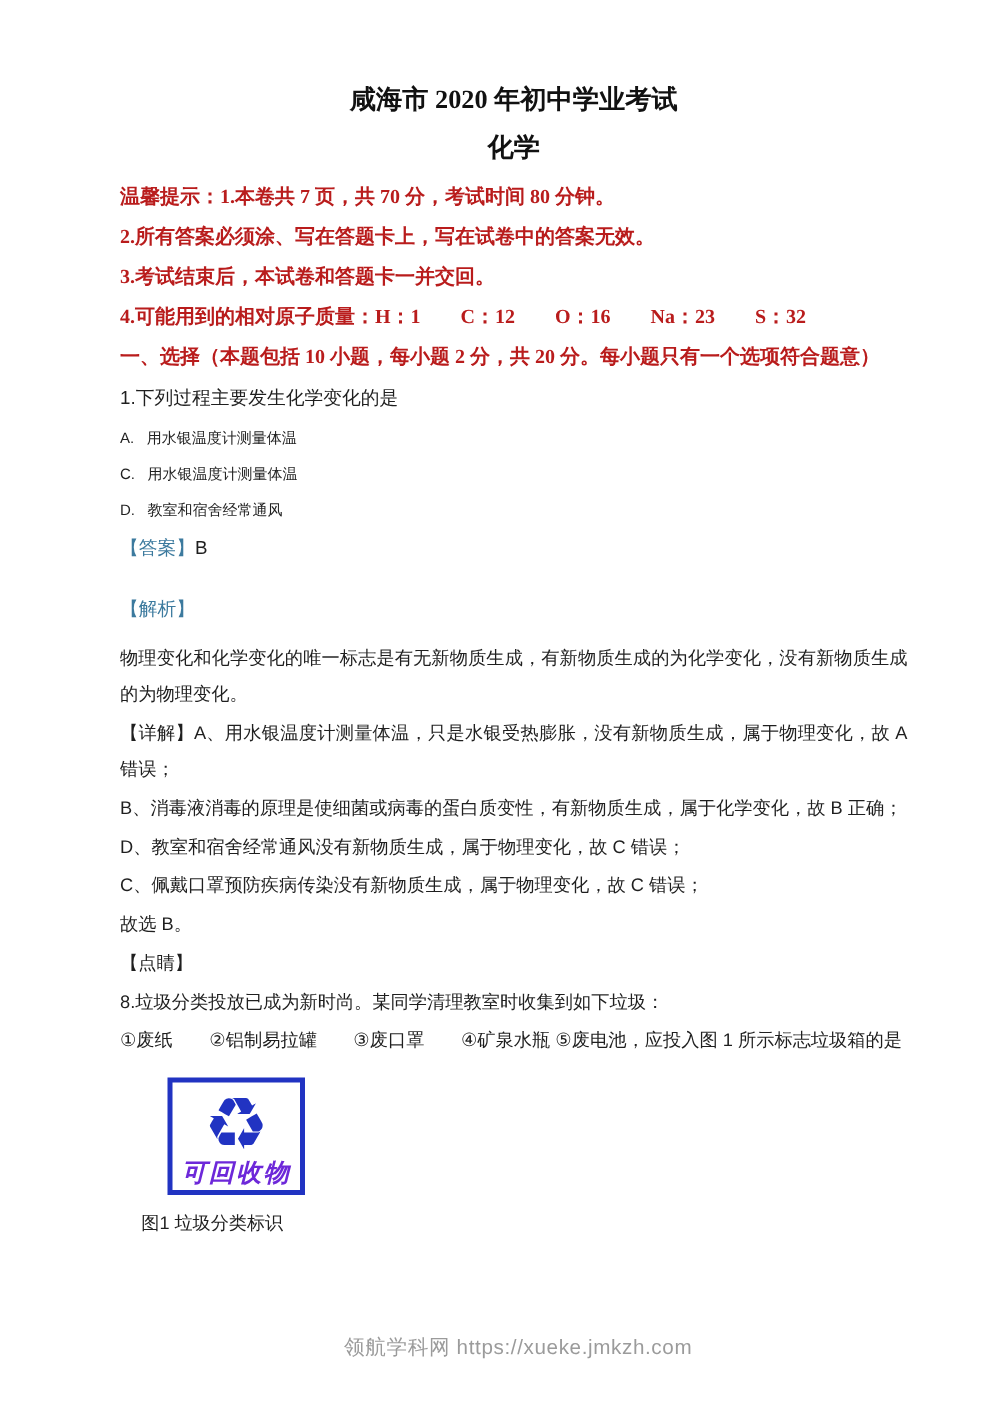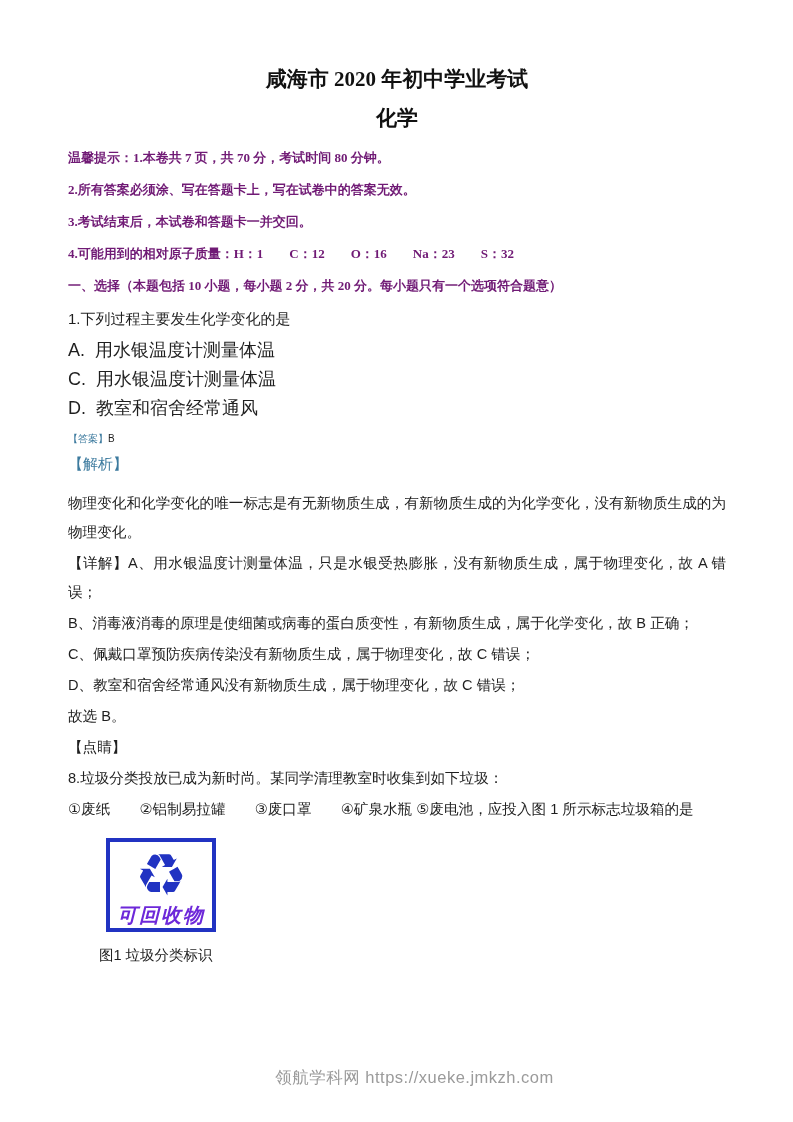--- a/index.html
+++ b/index.html
@@ -5,49 +5,49 @@
   html, body { margin: 0; padding: 0; background: #ffffff; }
   .doc {
     position: relative;
     width: 793px;
     height: 1122px;
     background: #ffffff;
     overflow: hidden;
     color: #1f1f1f;
     font-family: "Liberation Sans", "DejaVu Sans", sans-serif;
   }
-  .content { padding: 66px 67px 0 68px; }
+  .content { padding: 66px 67px 0 96px; }
 
   
   .title, .subject {
     font-family: "Liberation Serif", "DejaVu Serif", serif;
     font-weight: bold;
     font-size: 21px;
     line-height: 27px;
     text-align: center;
     margin: 0;
     color: #111;
   }
   .subject { margin-top: 12px; }
   .notices { margin-top: 15px; }
   .notice {
     font-family: "Liberation Serif", "DejaVu Serif", serif;
     font-weight: bold;
-    font-size: 13px;
+    font-size: 16px;
     line-height: 21px;
     margin: 0 0 11px 0;
-    color: #701a75;
+    color: #b91c1c;
   }
 
   
   .stem1 { font-size: 15px; line-height: 19px; margin: 13px 0 13px 0; }
-  .option { font-size: 18px; line-height: 18px; margin: 0 0 11px 0; }
+  .option { font-size: 12px; line-height: 18px; margin: 0 0 11px 0; }
   .option .opt-label { display: inline-block; margin-right: 10px; }
 
-  .answer-line { font-size: 10px; line-height: 21px; margin: 11px 0 4px 0; }
+  .answer-line { font-size: 15px; line-height: 21px; margin: 11px 0 28px 0; }
   .tag-blue { color: #3c7a9e; }
   .tag-line { font-size: 15px; line-height: 21px; margin: 0 0 15px 0; }
   .tag-line.black { color: #1f1f1f; margin-bottom: 7px; }
 
   .expl {
     font-size: 14.6px;
     line-height: 29px;
     margin: 0 0 2px 0;
     text-align: justify;
   }
@@ -74,21 +74,21 @@
     font-family: "DejaVu Sans", sans-serif;
   }
   .recycle-label {
     font-size: 20px;
     font-weight: bold;
     color: #6d28d9;
     letter-spacing: 2px;
     line-height: 20px;
     font-style: italic;
   }
-  .fig-caption { font-size: 14.5px; line-height: 19px; margin: 14px 0 0 31px; }
+  .fig-caption { font-size: 14.5px; line-height: 19px; margin: 14px 0 0 17px; }
 
   .footer {
     position: absolute;
     left: 0; right: 0;
     bottom: 33px;
     text-align: center;
     font-size: 16.5px;
     color: #9b9b9b;
     letter-spacing: 0.5px;
     padding-left: 36px;
@@ -128,22 +128,22 @@
     <p class="answer-line">
       <span class="tag-blue">【答案】</span><span>B</span>
     </p>
 
     <p class="tag-line tag-blue">【解析】</p>
 
     <p class="expl">物理变化和化学变化的唯一标志是有无新物质生成，有新物质生成的为化学变化，没有新物质生成的为物理变化。</p>
 
     <p class="expl">【详解】A、用水银温度计测量体温，只是水银受热膨胀，没有新物质生成，属于物理变化，故 A 错误；</p>
     <p class="expl">B、消毒液消毒的原理是使细菌或病毒的蛋白质变性，有新物质生成，属于化学变化，故 B 正确；</p>
+    <p class="expl">D、教室和宿舍经常通风没有新物质生成，属于物理变化，故 C 错误；</p>
     <p class="expl">C、佩戴口罩预防疾病传染没有新物质生成，属于物理变化，故 C 错误；</p>
-    <p class="expl">D、教室和宿舍经常通风没有新物质生成，属于物理变化，故 C 错误；</p>
     <p class="expl">故选 B。</p>
     <p class="expl">【点睛】</p>
 
     <p class="expl">8.垃圾分类投放已成为新时尚。某同学清理教室时收集到如下垃圾：</p>
     <p class="expl">①废纸　　②铝制易拉罐　　③废口罩　　④矿泉水瓶 ⑤废电池，应投入图 1 所示标志垃圾箱的是</p>
 
     <div class="figure-block">
       <div class="recycle-sign">
         <span class="recycle-glyph">♻</span>
         <span class="recycle-label">可回收物</span>

